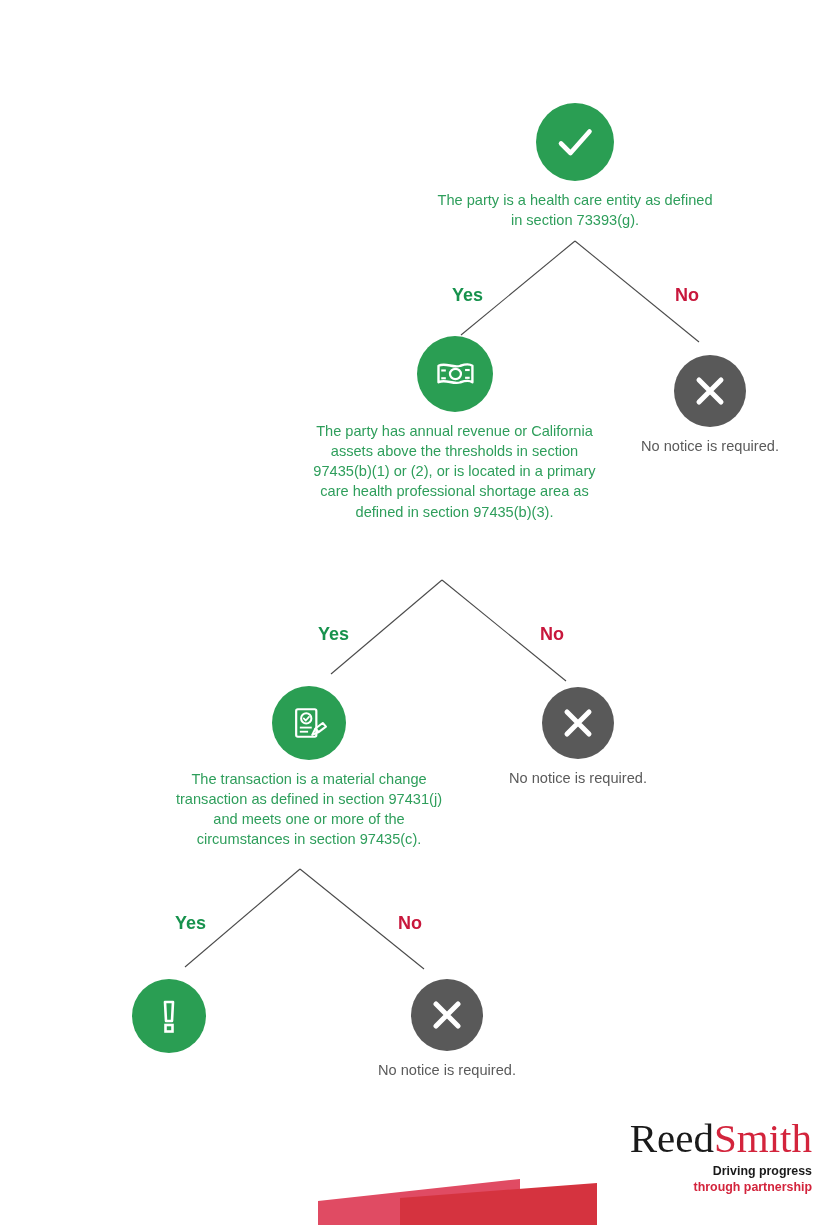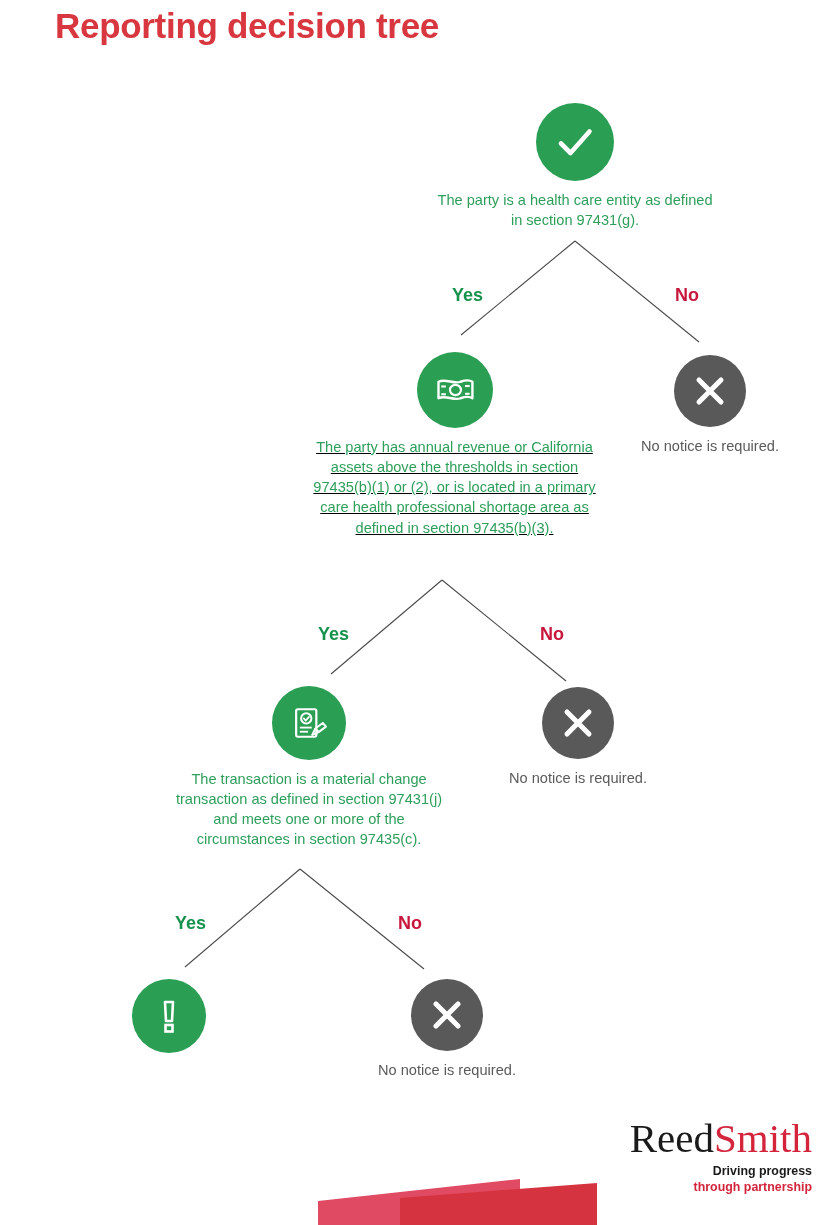--- a/index.html
+++ b/index.html
@@ -105,47 +105,46 @@
     width: 839px;
     height: 90px;
     overflow: hidden;
   }
 </style>
 </head>
 <body>
 
 <div id="page">
 
-  <div id="page-title">Reporting decision tree</div>
 
   <svg id="connectors" viewBox="0 0 839 1225" xmlns="http://www.w3.org/2000/svg">
 
     <path d="M575 241 L461 335" stroke="#4a4a4a" stroke-width="1.1" fill="none"></path>
     <path d="M575 241 L699 342" stroke="#4a4a4a" stroke-width="1.1" fill="none"></path>
 
     <path d="M442 580 L331 674" stroke="#4a4a4a" stroke-width="1.1" fill="none"></path>
     <path d="M442 580 L566 681" stroke="#4a4a4a" stroke-width="1.1" fill="none"></path>
 
     <path d="M300 869 L185 967" stroke="#4a4a4a" stroke-width="1.1" fill="none"></path>
     <path d="M300 869 L424 969" stroke="#4a4a4a" stroke-width="1.1" fill="none"></path>
   </svg>
 
   <div class="node" style="left:433px; top:103px; width:284px;">
     <div class="circle green" style="width:78px; height:78px;">
       <svg width="46" height="46" viewBox="0 0 46 46" xmlns="http://www.w3.org/2000/svg">
         <path d="M9 24.5 L18.5 34 L37.5 12.5" stroke="#ffffff" stroke-width="4.6" fill="none" stroke-linecap="round" stroke-linejoin="round"></path>
       </svg>
     </div>
-    <div class="node-label green-text">The party is a health care entity as defined in section 97431(g).</div>
+    <div class="node-label green-text">The party is a health care entity as defined in section 73393(g).</div>
   </div>
 
   <div class="branch-label yes" style="left:452px; top:285px;">Yes</div>
   <div class="branch-label no" style="left:675px; top:285px;">No</div>
 
-  <div class="node" style="left:312px; top:352px; width:285px;text-decoration:underline;">
+  <div class="node" style="left:312px; top:336px; width:285px;">
     <div class="circle green" style="width:76px; height:76px;">
       <svg width="44" height="44" viewBox="0 0 48 48" xmlns="http://www.w3.org/2000/svg">
         <path d="M6 15 C14 11, 22 18, 30 15 C36 13, 40 13, 43 15
                  L43 33 C40 31, 36 31, 30 33 C22 36, 14 29, 6 33 Z" stroke="#ffffff" stroke-width="2.6" fill="none" stroke-linejoin="round"></path>
         <ellipse cx="24.5" cy="24" rx="6" ry="5.6" stroke="#ffffff" stroke-width="2.4" fill="none"></ellipse>
         <rect x="9" y="19" width="5" height="2.3" fill="#ffffff"></rect>
         <rect x="9" y="27.5" width="5" height="2.3" fill="#ffffff"></rect>
         <rect x="35" y="18.5" width="5" height="2.3" fill="#ffffff"></rect>
         <rect x="35" y="27" width="5" height="2.3" fill="#ffffff"></rect>
       </svg>

